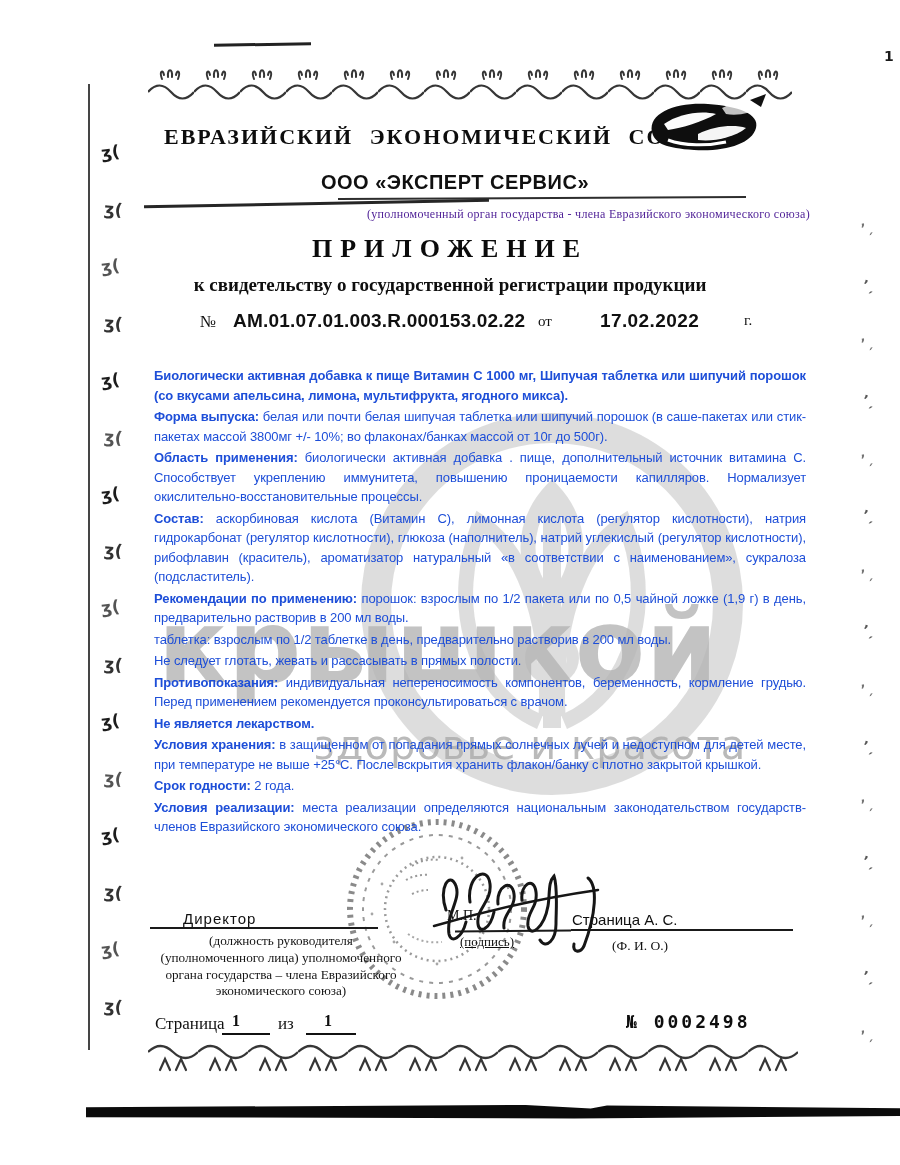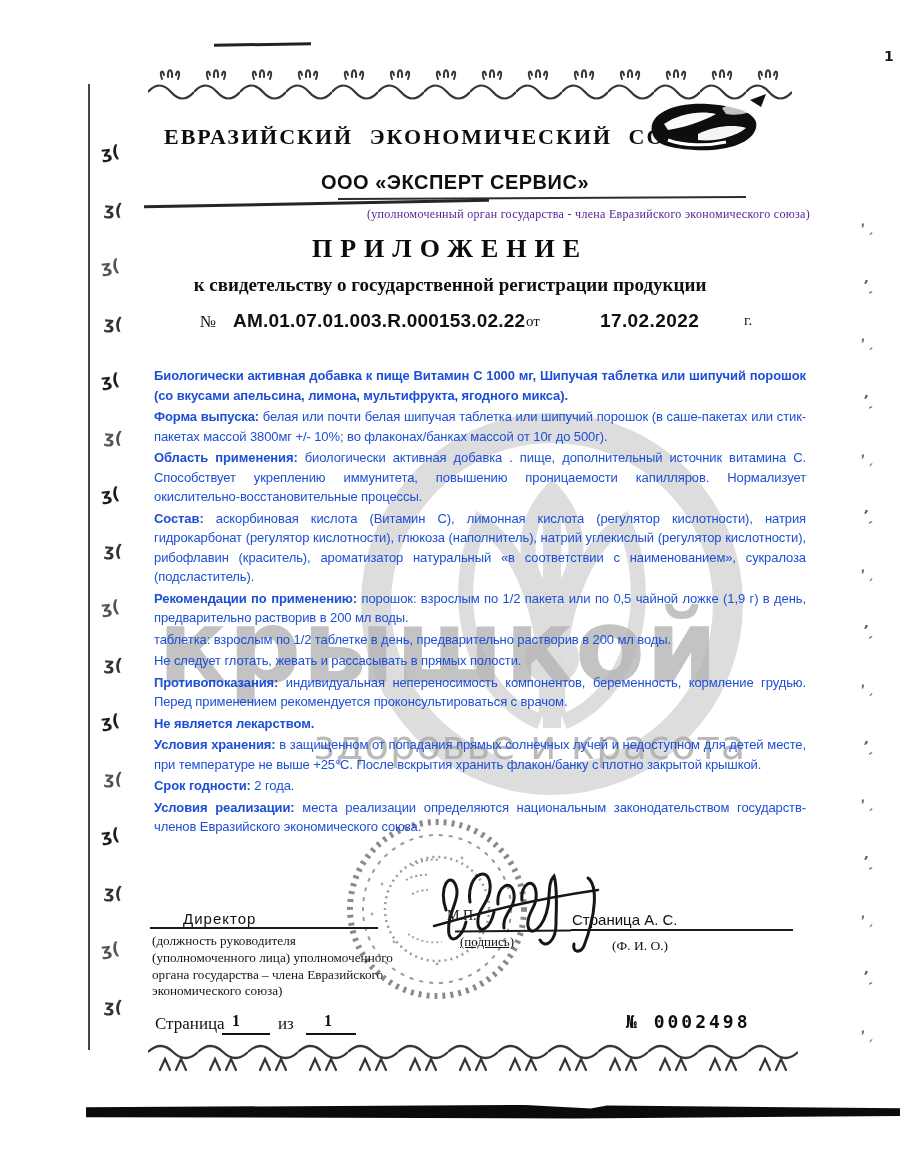--- a/index.html
+++ b/index.html
@@ -37,21 +37,21 @@
   .auth-line-a{left:338px;top:197px;width:408px;height:2px;background:#2d2d2d;transform:rotate(-.3deg);}
   .auth-line-b{left:144px;top:202px;width:345px;height:3px;background:#262626;transform:rotate(-1.1deg);}
   .auth-caption{left:90px;right:90px;top:207px;text-align:right;
       font-family:Liberation Serif, serif;font-size:12px;color:#4c1d95;letter-spacing:.3px;}
   .doc-title{left:90px;right:90px;top:234px;text-align:center;
       font-family:"Liberation Serif",serif;font-weight:700;font-size:26px;letter-spacing:8px;color:#0b0b0b;}
   .doc-subtitle{left:90px;right:90px;top:274px;text-align:center;
       font-family:"Liberation Serif",serif;font-weight:600;font-size:19px;color:#0f0f0f;}
   .no-sign{left:200px;top:312px;font-family:"Liberation Serif",serif;font-size:17px;}
   .reg-num{left:233px;top:310px;font-weight:700;font-size:19px;letter-spacing:.2px;}
-  .date-prep{left:526px;top:313px;font-family:"Liberation Serif",serif;font-size:15px;text-align:center;}
+  .date-prep{left:538px;top:313px;font-family:"Liberation Serif",serif;font-size:15px;text-align:center;}
   .reg-date{left:600px;top:310px;font-weight:700;font-size:19px;letter-spacing:.4px;}
   .year-abbr{left:744px;top:312px;font-family:"Liberation Serif",serif;font-size:15px;}
 
   
   .body-text{left:154px;top:366px;width:652px;z-index:2;
       font-size:13px;line-height:19.5px;letter-spacing:-.1px;text-align:justify;color:#1d4ed8;}
   .body-text p{margin:0 0 2px 0;}
   .lbl{font-weight:700;}
 
   
@@ -67,21 +67,21 @@
   .position-title{left:183px;top:910px;z-index:2;font-size:15px;letter-spacing:1px;}
   .line-position{left:150px;top:927px;width:228px;height:2px;background:#1a1a1a;z-index:2;}
   .seal-abbr{left:447px;top:908px;z-index:2;font-family:"Liberation Serif",serif;font-size:14px;}
   .line-sig{left:455px;top:930px;width:116px;height:2px;background:#1a1a1a;z-index:2;transform:rotate(-.4deg);}
   .signer-name{left:572px;top:911px;z-index:4;font-size:15px;}
   .line-name{left:571px;top:929px;width:222px;height:2px;background:#1a1a1a;z-index:2;}
   .sig-caption{left:460px;top:934px;z-index:4;font-family:"Liberation Serif",serif;font-size:13px;
       text-decoration:underline;}
   .name-caption{left:612px;top:938px;z-index:2;font-family:"Liberation Serif",serif;font-size:13.5px;}
   .position-caption{left:152px;top:933px;width:258px;z-index:2;white-space:pre-line;
-      font-family:"Liberation Serif",serif;font-size:13.2px;line-height:16.8px;color:#141414;}
+      font-family:"Liberation Serif",serif;font-size:13.2px;line-height:16.8px;color:#141414;text-align:center;}
 
   
   .pg-word{left:155px;top:1014px;font-family:"Liberation Serif",serif;font-size:17px;}
   .pg-cur{left:232px;top:1012px;font-family:"Liberation Serif",serif;font-weight:700;font-size:16px;}
   .pg-line1{left:222px;top:1033px;width:48px;height:1.5px;background:#111;}
   .of-word{left:278px;top:1014px;font-family:"Liberation Serif",serif;font-size:17px;}
   .pg-tot{left:324px;top:1012px;font-family:"Liberation Serif",serif;font-weight:700;font-size:16px;}
   .pg-line2{left:306px;top:1033px;width:50px;height:1.5px;background:#111;}
   .blank-no{left:626px;top:1011px;font-family:"DejaVu Sans Mono",monospace;font-weight:700;
       font-size:18px;letter-spacing:3px;color:#0e0e0e;}

